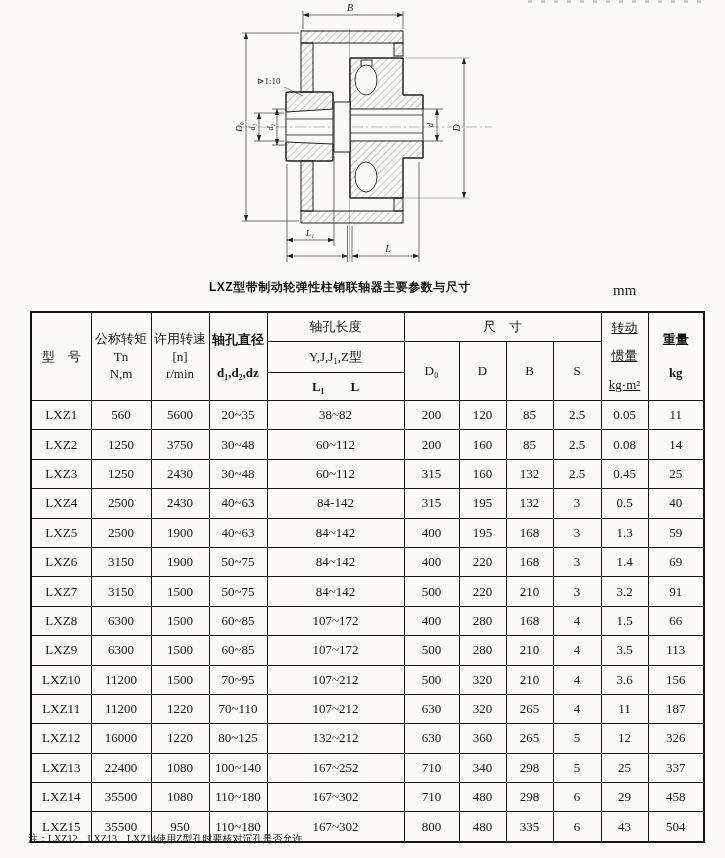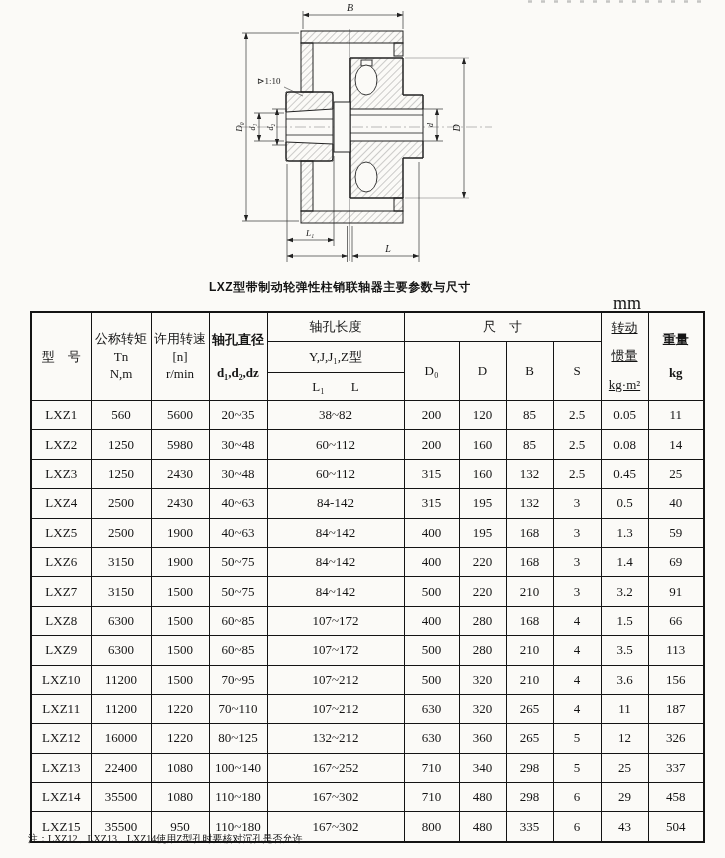--- a/index.html
+++ b/index.html
@@ -8,34 +8,34 @@
     background:#fbfaf7;color:#141414;
     font-family:"Liberation Serif","DejaVu Serif",serif;
   }
   .drawing-wrap{position:absolute;left:0;top:0;width:725px;height:272px;}
   .title-row{position:absolute;left:0;top:278px;width:725px;height:24px;}
   .doc-title{
     position:absolute;left:209px;top:1px;
     font-family:"Liberation Sans","DejaVu Sans",sans-serif;
     font-weight:bold;font-size:12px;letter-spacing:0.5px;white-space:nowrap;
   }
-  .unit-label{position:absolute;left:613px;top:15px;font-size:18px;}
+  .unit-label{position:absolute;left:613px;top:4px;font-size:15px;}
   table.spec{
     position:absolute;left:30px;top:311px;width:673px;
     border-collapse:collapse;table-layout:fixed;
     border:2px solid #141414;
   }
   .spec th,.spec td{
     border:1px solid #141414;text-align:center;vertical-align:middle;
     padding:0;font-weight:normal;overflow:hidden;
   }
   .spec thead th{font-size:13px;white-space:pre-line;line-height:1.35;}
   .spec thead th.sp2{line-height:2.5;font-weight:bold;}
   .spec thead th.sp3{line-height:2.2;text-decoration:underline;}
-  .spec thead th.lx{white-space:pre;}
+  .spec thead th.lx{white-space:pre;font-weight:bold;}
   .spec td{font-size:13px;height:28.4px;white-space:nowrap;}
   .h-r1{height:28px;} .h-r2{height:30px;} .h-r3{height:27px;}
   .note-line{position:absolute;left:28px;top:832px;font-size:10px;white-space:nowrap;font-family:Liberation Serif, serif;}
   svg text{fill:#1a1a1a;}
   .dimtxt{font-family:"Liberation Serif",serif;font-style:italic;}
 </style>
 </head>
 <body>
 
 <div class="drawing-wrap">
@@ -200,21 +200,21 @@
       <td>200</td>
       <td>120</td>
       <td>85</td>
       <td>2.5</td>
       <td>0.05</td>
       <td>11</td>
     </tr>
       <tr>
       <td>LXZ2</td>
       <td>1250</td>
-      <td>5980</td>
+      <td>3750</td>
       <td>30~48</td>
       <td>60~112</td>
       <td>200</td>
       <td>160</td>
       <td>85</td>
       <td>2.5</td>
       <td>0.08</td>
       <td>14</td>
     </tr>
       <tr>

